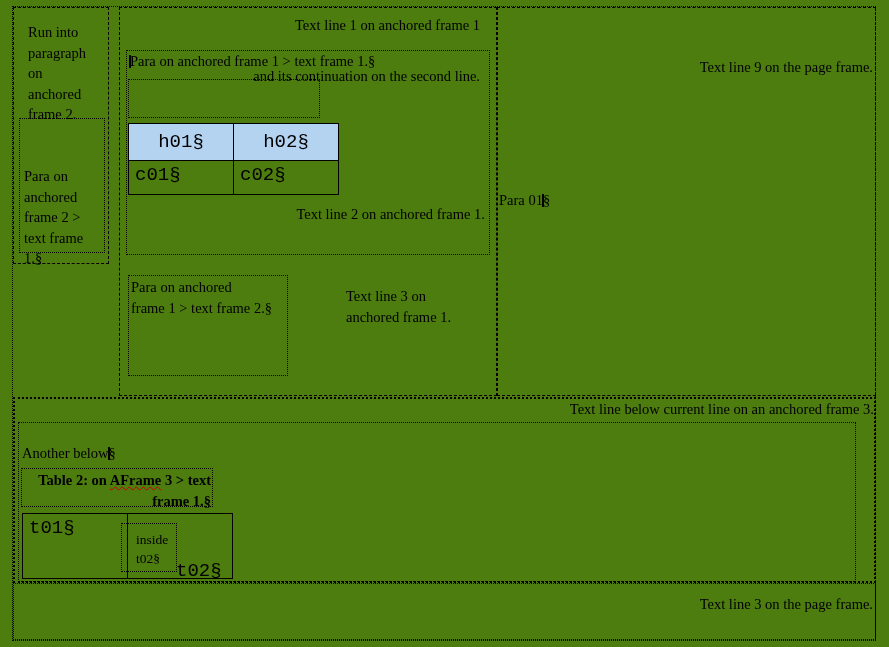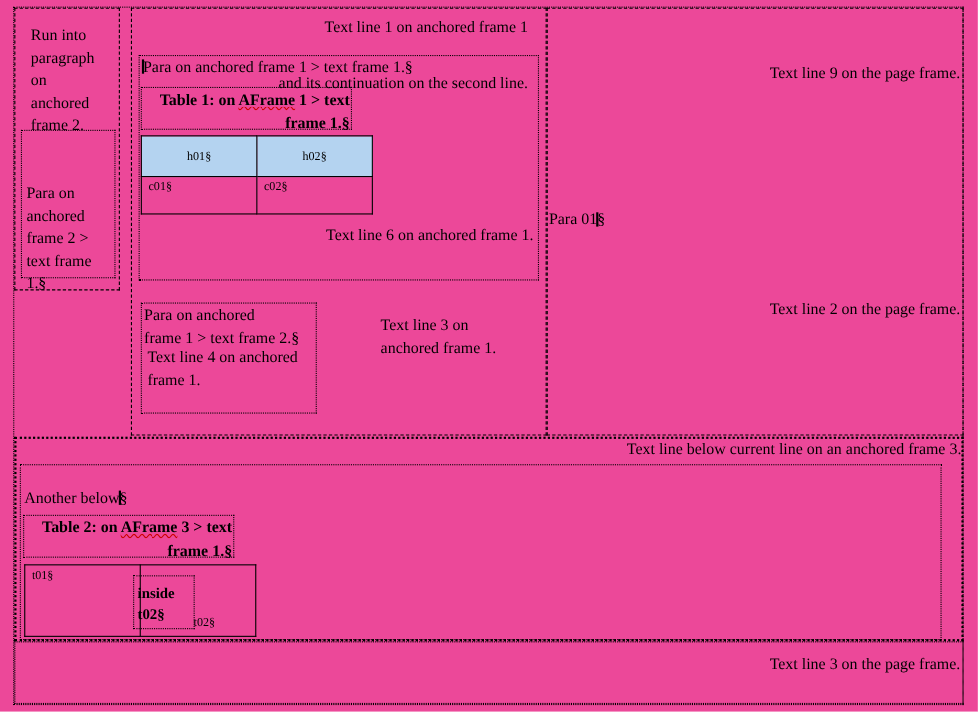--- a/index.html
+++ b/index.html
@@ -8,21 +8,21 @@
     background: #ffffff;
   }
   body {
     font-family: "Liberation Serif", serif;
     color: #000000;
   }
   #page {
     position: relative;
     width: 889px;
     height: 647px;
-    background: #ec4899;
+    background: #4d7c0f;
     overflow: hidden;
   }
   
   .frame {
     position: absolute;
     box-sizing: border-box;
     background: transparent;
   }
   .bd-dot-thin  { border: 1px dotted #000; }
   .bd-dash      { border: 1px dashed #000; }
@@ -34,22 +34,22 @@
     line-height: 1.42;
     color: #000;
     white-space: pre-line;
   }
   .center { text-align: right; }
   .bold { font-weight: bold; }
   
   table.doctable {
     position: absolute;
     border-collapse: collapse;
-    font-family: Liberation Serif, serif;
-    font-size: 11px;
+    font-family: Liberation Mono, monospace;
+    font-size: 19px;
   }
   table.doctable td, table.doctable th {
     border: 1px solid #000;
     padding: 3px 6px;
     font-weight: normal;
     vertical-align: top;
   }
   table.doctable th {
     text-align: center;
     vertical-align: middle;
@@ -98,56 +98,52 @@
   <div class="frame bd-dash" style="left:119px; top:7px; width:378px; height:389px;"></div>
 
   <div class="txt center" style="left:130px; top:15px; width:350px;">Text line 1 on anchored frame 1</div>
   <div class="txt center" style="left:130px; top:34px; width:350px;margin-top:32px;">and its continuation on the second line.</div>
 
   <div class="frame bd-dot-thin" style="left:126px; top:50px; width:364px; height:205px;"></div>
 
   <div class="txt" style="left:130px; top:51px; width:350px;"><span class="caret"></span><span>Para on anchored frame 1 &gt; text frame 1.</span><span>§</span></div>
 
   <div class="frame bd-dot-thin" style="left:128px; top:79px; width:192px; height:39px;"></div>
-  <div class="txt center bold" style="left:130px; top:81px; width:188px;"><span>Table 1: on </span><span class="squiggle">AFrame</span><span> 1 &gt; text frame 1.</span><span>§</span></div>
 
   <table class="doctable" style="left:128px; top:123px;">
     <thead>
       <tr>
         <th class="hdrcell" style="width:92px; height:30px;">h01§</th>
         <th class="hdrcell" style="width:92px; height:30px;">h02§</th>
       </tr>
     </thead>
     <tbody>
       <tr>
         <td style="height:27px;">c01§</td>
         <td style="height:27px;">c02§</td>
       </tr>
     </tbody>
   </table>
 
-  <div class="txt center" style="left:130px; top:204px; width:355px;">Text line 6 on anchored frame 1.</div>
+  <div class="txt center" style="left:130px; top:204px; width:355px;">Text line 2 on anchored frame 1.</div>
 
   <div class="frame bd-dot-thin" style="left:128px; top:275px; width:160px; height:101px;"></div>
   <div class="txt" style="left:131px; top:277px; width:158px;"><span>Para on anchored
 frame 1 &gt; text frame 2.</span><span>§</span></div>
 
-  <div class="txt" style="left:134px; top:315px; width:165px;">Text line 4 on anchored
-frame 1.</div>
 
   <div class="txt" style="left:346px; top:286px; width:160px;">Text line 3 on
 anchored frame 1.</div>
 
   <div class="frame bd-dash" style="left:497px; top:7px; width:379px; height:389px;"></div>
 
   <div class="txt center" style="left:500px; top:57px; width:373px;">Text line 9 on the page frame.</div>
 
   <div class="txt" style="left:499px; top:190px; width:200px;"><span>Para 01</span><span class="caret"></span><span>§</span></div>
 
-  <div class="txt center" style="left:500px; top:271px; width:373px;">Text line 2 on the page frame.</div>
 
   <div class="frame bd-dot-bold" style="left:13px; top:397px; width:863px; height:186px;"></div>
 
   <div class="txt center" style="left:16px; top:399px; width:858px;">Text line below current line on an anchored frame 3.</div>
 
   <div class="frame bd-dot-thin" style="left:18px; top:422px; width:838px; height:160px;"></div>
 
 
   <div class="txt" style="left:22px; top:443px; width:500px;"><span>Another below</span><span class="caret"></span><span>§</span></div>
 
@@ -159,20 +155,20 @@
       <tr>
         <td style="width:92px; height:58px;margin-left:45px;">t01§</td>
         <td style="width:92px; height:58px; position:relative;">
           <span style="position:absolute; left:48px; top:46px;">t02§</span>
         </td>
       </tr>
     </tbody>
   </table>
 
   <div class="frame bd-dot-thin" style="left:121px; top:523px; width:56px; height:49px;"></div>
-  <div class="txt" style="left:125px; top:530px; width:56px; font-size:13.5px;font-weight:bold;">inside
+  <div class="txt" style="left:136px; top:530px; width:56px; font-size:13.5px;">inside
 t02§</div>
 
   <div class="frame bd-dot-thin" style="left:13px; top:583px; width:863px; height:57px;"></div>
 
   <div class="txt center" style="left:500px; top:594px; width:373px;">Text line 3 on the page frame.</div>
 
 </div>
 
 </body></html>

